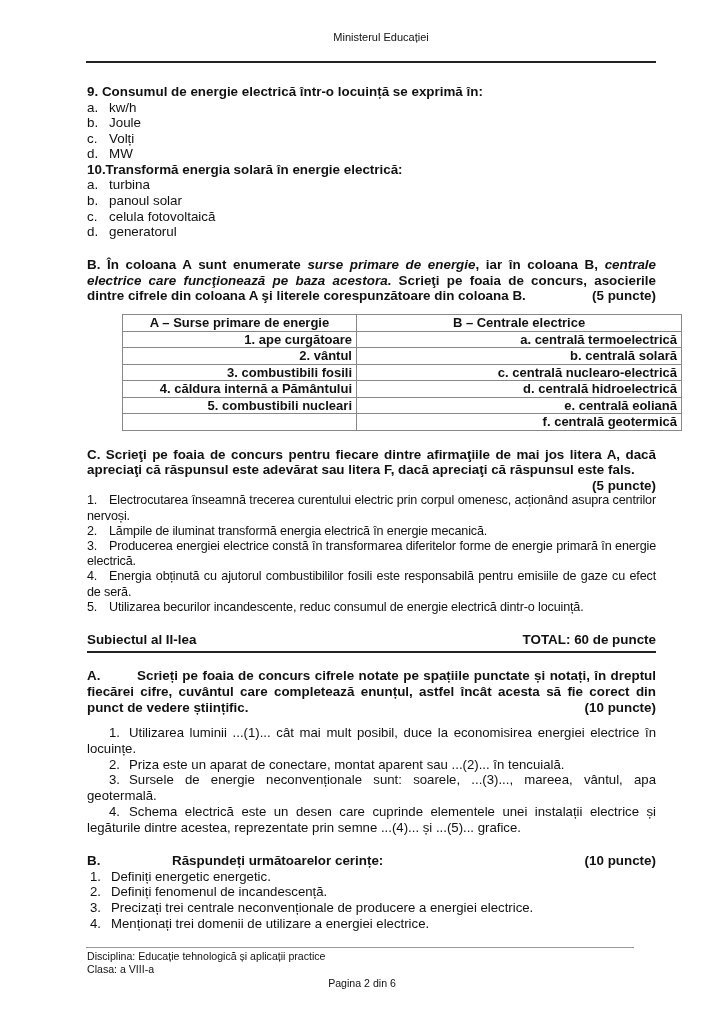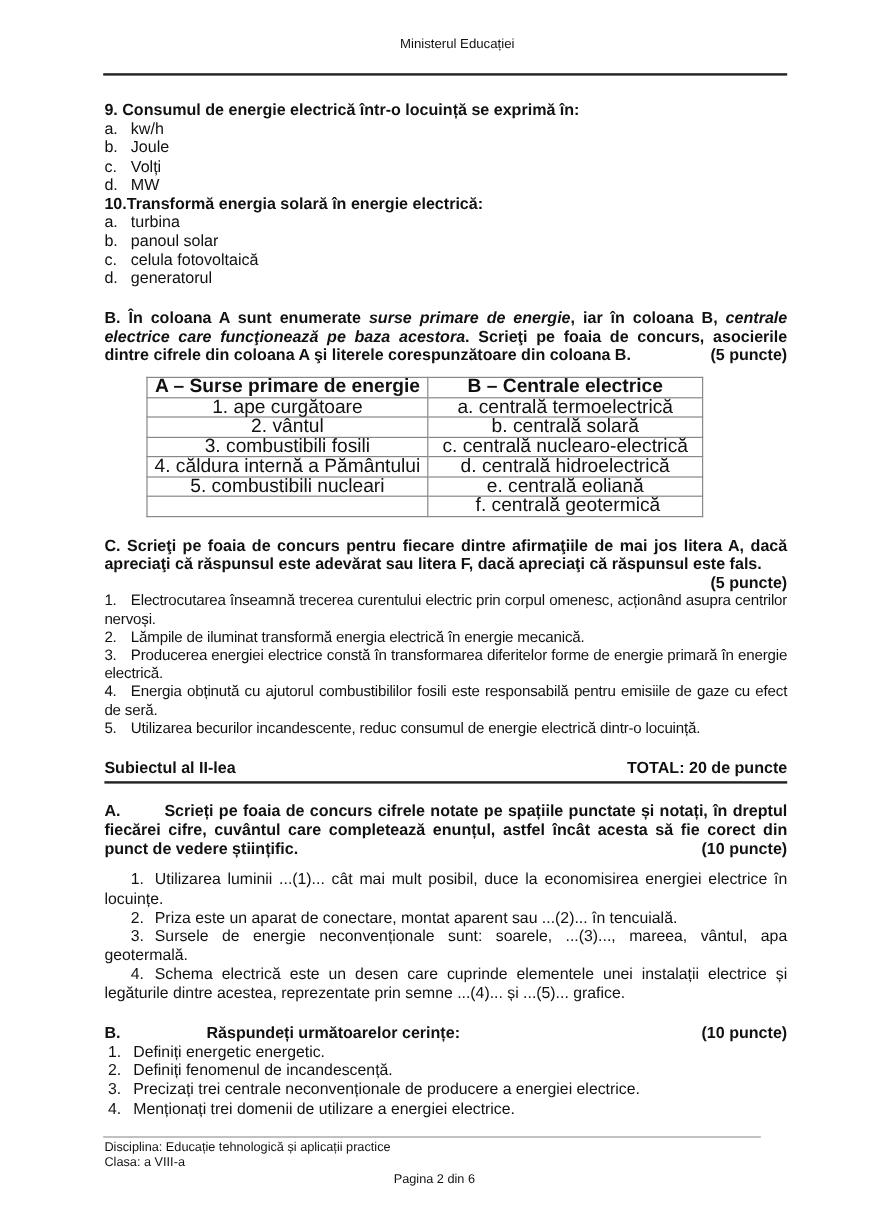--- a/index.html
+++ b/index.html
@@ -15,22 +15,22 @@
   .i { font-style: italic; }
   .q { font-weight: bold; line-height: 15.5px; margin: 0; }
   .opts { margin: 0; padding: 0; list-style: none; }
   .opts li { line-height: 15.6px; padding-left: 22px; position: relative; }
   .opts li .l { position: absolute; left: 0; width: 22px; }
   .gap { height: 16px; }
   .just { text-align: justify; line-height: 15.6px; margin: 0; }
   .pts { float: right; font-weight: bold; }
   .secB-text { font-weight: bold; text-align: justify; text-align-last: justify; line-height: 15.8px; }
   .lastline { display: flex; justify-content: space-between; font-weight: bold; line-height: 15.8px; }
-  table.match { border-collapse: collapse; margin-left: 35px; margin-top: 10px; width: 464px; font-size: 16px; }
-  table.match th, table.match td { border: 1px solid #888; padding: 0 4px; height: 15.5px; line-height: 15px; text-align: center; font-weight: normal; }
+  table.match { border-collapse: collapse; margin-left: 35px; margin-top: 10px; width: 560px; font-size: 13px; }
+  table.match th, table.match td { border: 1px solid #888; padding: 0 4px; height: 15.5px; line-height: 15px; text-align: right; font-weight: bold; }
   table.match th { font-weight: bold; text-align: center; }
   table.match td.c1 { width: 225px; }
   .stmt { line-height: 15.2px; text-align: justify; font-size: 12.6px; letter-spacing: -0.15px; margin: 0; }
   .stmt .n { display: inline-block; width: 22px; }
   .subj { display: flex; justify-content: space-between; font-weight: bold; border-bottom: 2px solid #222; line-height: 15px; padding-bottom: 4px; }
   .subj span { text-decoration: none; }
   .secA-head { font-weight: bold; line-height: 16px; text-align: justify; }
   .secA-head .lab { display: inline-block; width: 50px; }
   .fill { text-align: justify; line-height: 15.8px; margin: 0; font-size: 13.2px; }
   .fill .ind { display: inline-block; width: 22px; }
@@ -132,21 +132,21 @@
       <p class="stmt"><span class="n">2.</span><span>Lămpile de iluminat transformă energia electrică în energie mecanică.</span></p>
       <p class="stmt"><span class="n">3.</span><span>Producerea energiei electrice constă în transformarea diferitelor forme de energie primară în energie electrică.</span></p>
       <p class="stmt"><span class="n">4.</span><span>Energia obținută cu ajutorul combustibililor fosili este responsabilă pentru emisiile de gaze cu efect de seră.</span></p>
       <p class="stmt"><span class="n">5.</span><span>Utilizarea becurilor incandescente, reduc consumul de energie electrică dintr-o locuință.</span></p>
     </div>
 
     <div class="gap" style="height:17px"></div>
 
     <div class="subj">
       <span>Subiectul al II-lea</span>
-      <span>TOTAL: 20 de puncte</span>
+      <span>TOTAL: 60 de puncte</span>
     </div>
 
     <div class="gap" style="height:15px"></div>
 
     <div>
       <div class="secA-head"><span class="lab">A.</span><span>Scrieți pe foaia de concurs cifrele notate pe spațiile punctate și notați, în dreptul fiecărei cifre, cuvântul care completează enunțul, astfel încât acesta să fie corect din punct de vedere științific.</span><span class="pts">(10 puncte)</span></div>
 
       <div class="gap" style="height:9px"></div>
 
       <p class="fill"><span class="ind"></span><span class="n">1.</span><span>Utilizarea luminii ...(1)... cât mai mult posibil, duce la economisirea energiei electrice în locuințe.</span></p>

